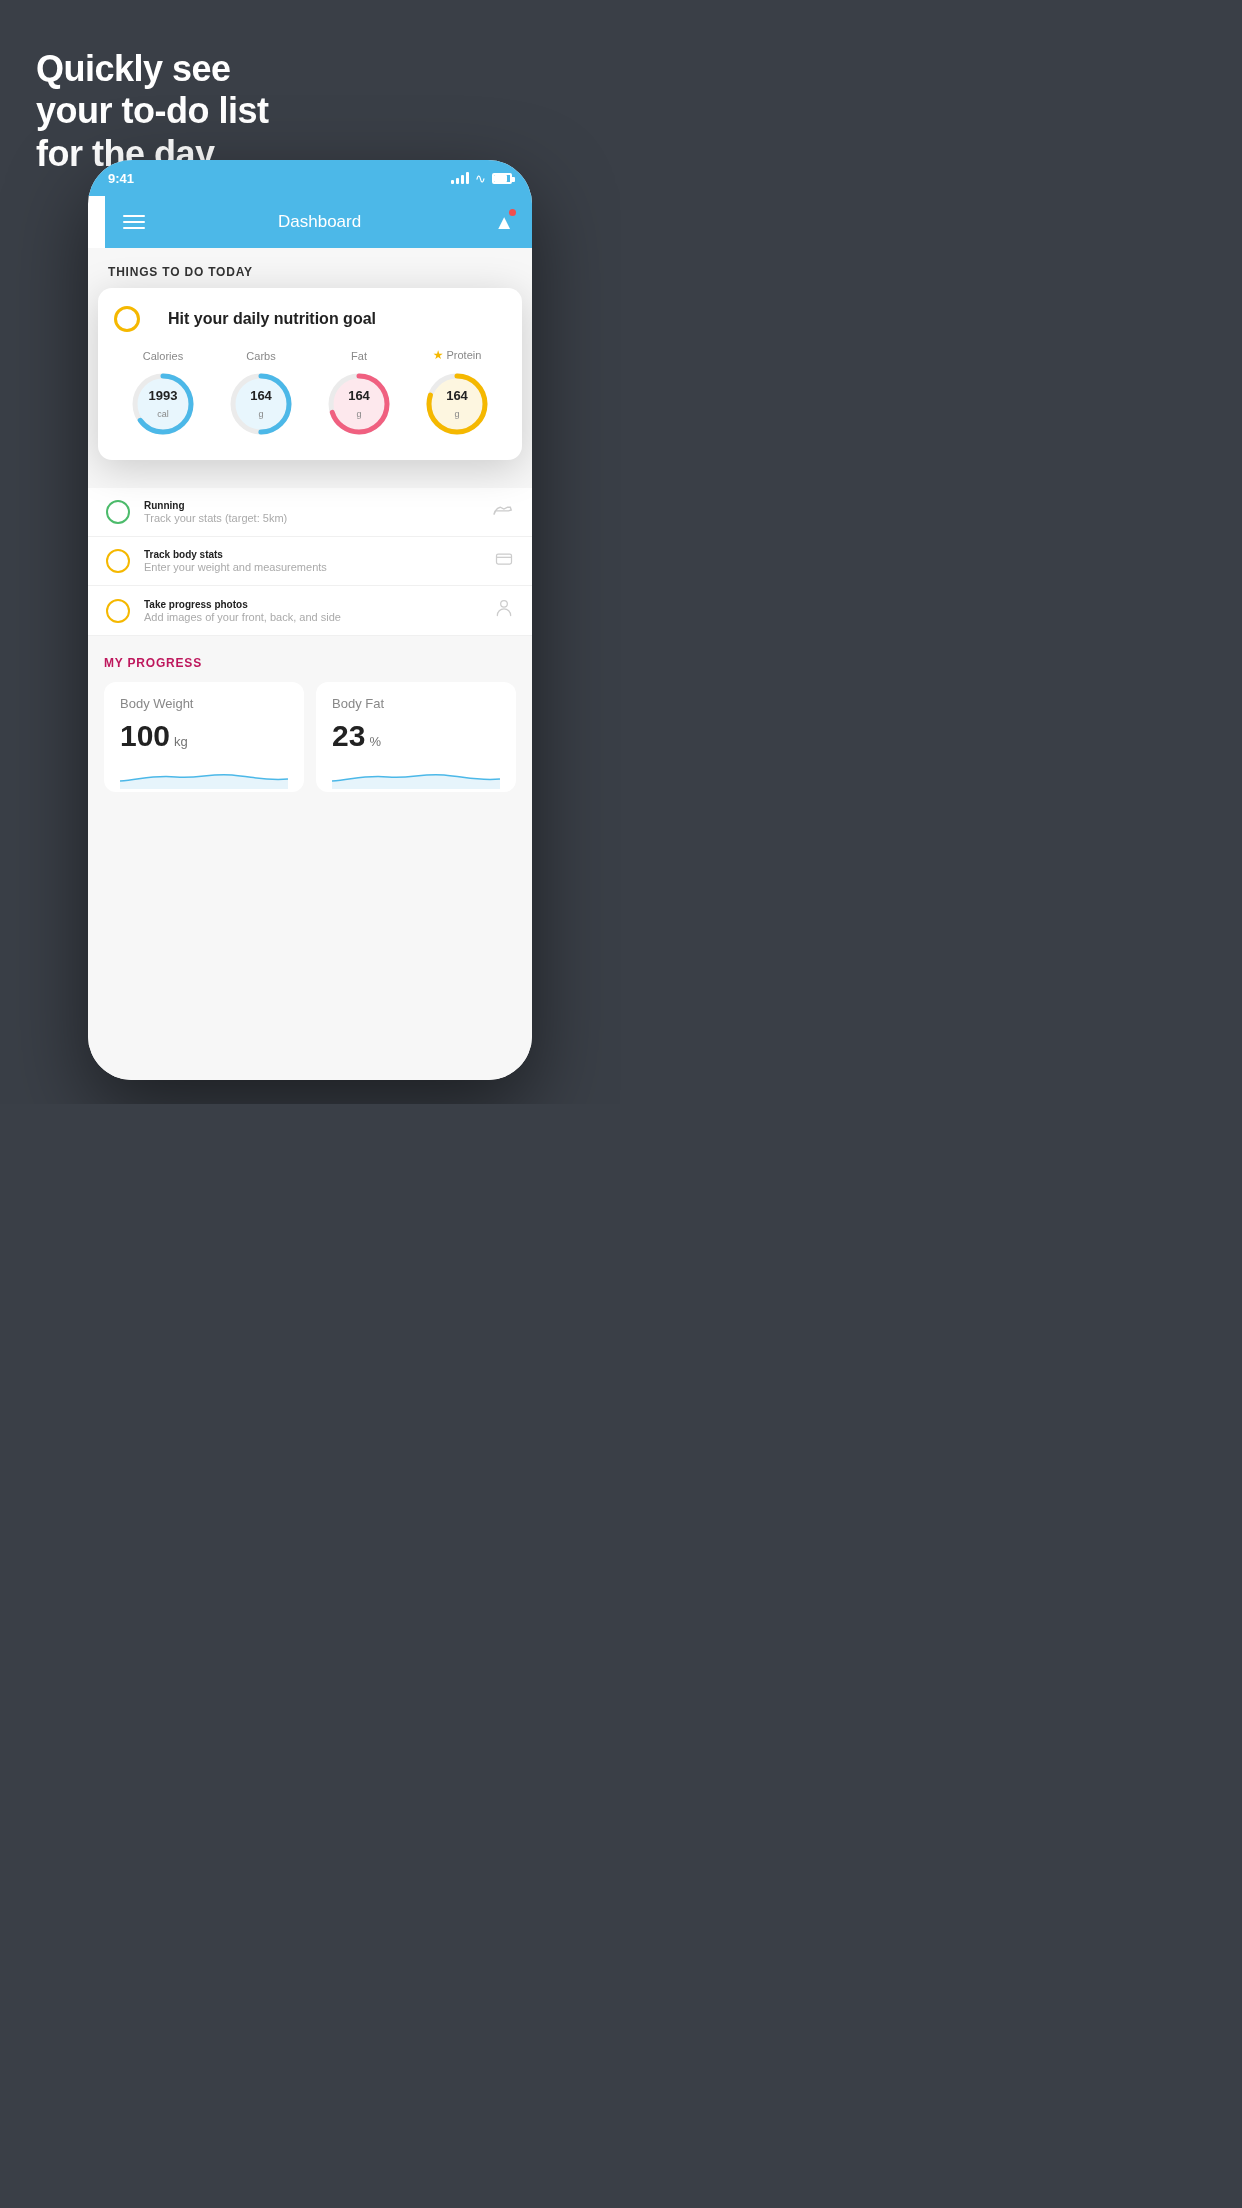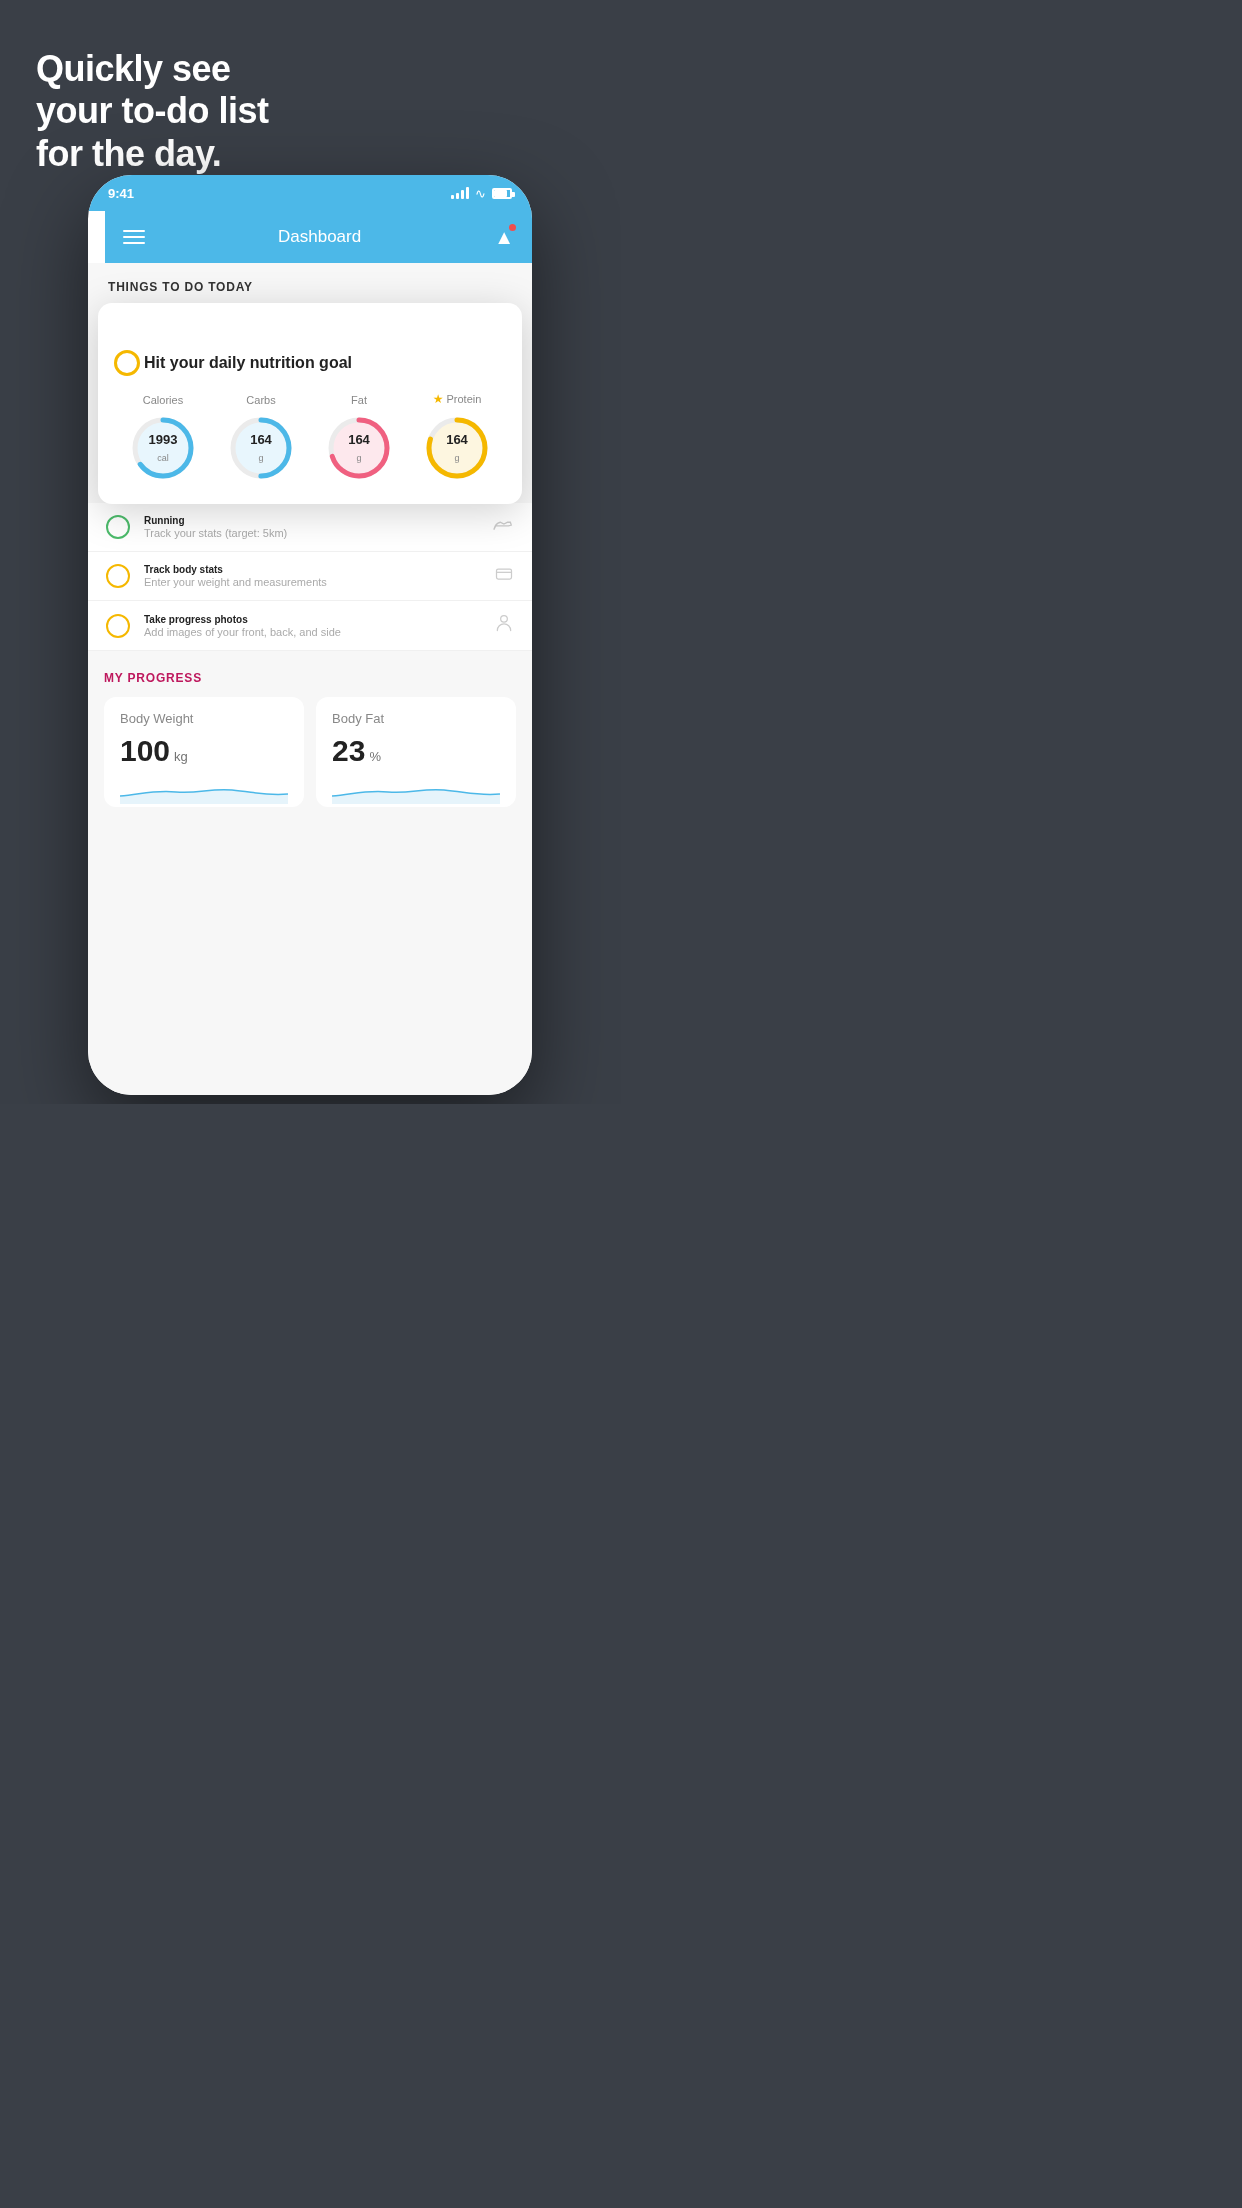--- a/index.html
+++ b/index.html
@@ -20,21 +20,21 @@
       left: 36px;
       color: #ffffff;
       font-size: 36px;
       font-weight: 800;
       line-height: 1.18;
       letter-spacing: -0.5px;
     }
 
     .phone-wrapper {
       position: absolute;
-      top: 175px;
+      top: 160px;
       left: 88px;
       width: 364px;
       height: 920px;
     }
 
     
     .phone-shell {
       width: 444px;
       height: 920px;
       background: #ffffff;
@@ -179,23 +179,22 @@
       right: 10px;
       background: #fff;
       border-radius: 14px;
       padding: 18px 16px 20px;
       box-shadow: 0 8px 40px rgba(0,0,0,0.18);
       z-index: 10;
     }
     .popup-row {
       display: flex;
       align-items: center;
-      gap: 4px;
+      gap: 28px;
       margin-bottom: 16px;
-      margin-top: 29px;
     }
     .circle-indicator {
       width: 26px;
       height: 26px;
       border-radius: 50%;
       border: 3px solid #f5b800;
       flex-shrink: 0;
     }
     .popup-title {
       font-size: 16px;

